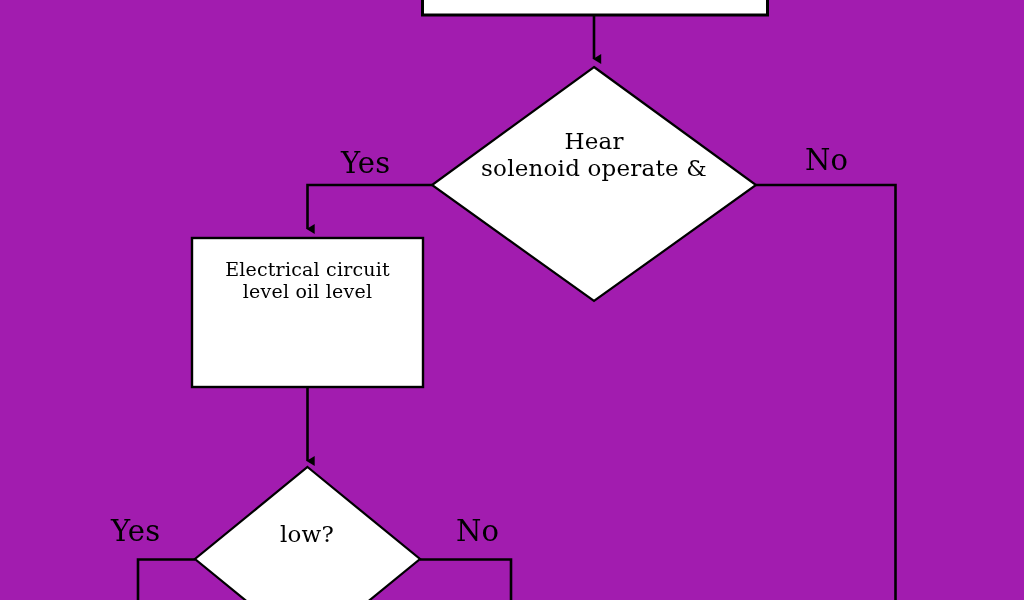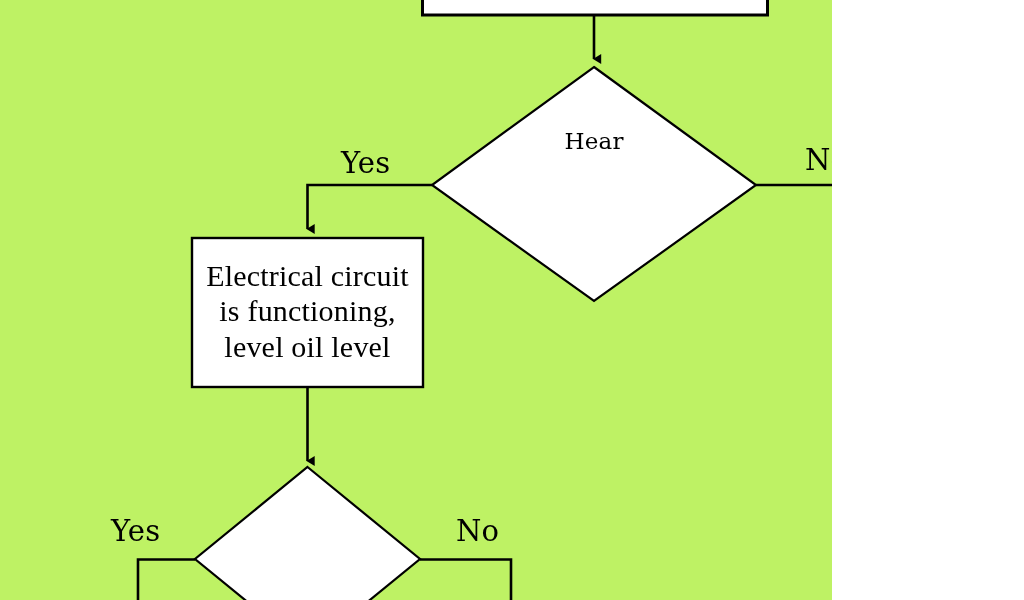--- a/index.html
+++ b/index.html
@@ -3,23 +3,23 @@
 <meta charset="utf-8">
 <title>Troubleshooting Flowchart</title>
 <style>
   html, body {
     margin: 0;
     padding: 0;
     background: #ffffff;
   }
   #canvas {
     position: relative;
-    width: 832px;
+    width: 1024px;
     height: 600px;
-    background: #bef264;
+    background: #a21caf;
     overflow: hidden;
     font-family: "DejaVu Serif", "Liberation Serif", serif;
   }
   svg.flow {
     position: absolute;
     left: 0;
     top: 0;
     width: 1024px;
     height: 600px;
     display: block;
@@ -30,22 +30,21 @@
     font-family: "DejaVu Serif", "Liberation Serif", serif;
     white-space: nowrap;
     line-height: 1.18;
     letter-spacing: 0.2px;
   }
   .branch-label {
     font-size: 29px;
   }
   .node-text {
     text-align: center;
-    font-size: 30px;
-    font-family: Liberation Serif, serif;
+    font-size: 19px;
   }
   .node-text div { display: block; }
   .diamond-text {
     text-align: center;
     font-size: 23px;
   }
 </style>
 </head>
 <body>
 
@@ -76,29 +75,30 @@
 
     <polygon points="307.5,467 420,559 307.5,651 195,559" fill="#ffffff" stroke="#000000" stroke-width="2.2"></polygon>
 
     <polyline points="195,559.5 138,559.5 138,600" fill="none" stroke="#000000" stroke-width="2.6"></polyline>
 
     <polyline points="420,559.5 511,559.5 511,600" fill="none" stroke="#000000" stroke-width="2.6"></polyline>
   </svg>
 
   <div class="lbl diamond-text" style="left:444px; top:128px; width:300px;">
     <div>Hear</div>
+    <div>solenoid operate &amp;</div>
   </div>
 
   <div class="lbl node-text" style="left:192px; top:258px; width:231px;">
     <div>Electrical circuit</div>
-    <div>is functioning,</div>
     <div>level oil level</div>
   </div>
 
   <div class="lbl diamond-text" style="left:207px; top:521px; width:200px;">
+    <div>low?</div>
   </div>
 
   <div class="lbl branch-label" style="left:341px; top:146px;">Yes</div>
 
   <div class="lbl branch-label" style="left:805px; top:143px;">No</div>
 
   <div class="lbl branch-label" style="left:111px; top:514px;">Yes</div>
 
   <div class="lbl branch-label" style="left:456px; top:514px;">No</div>
 

